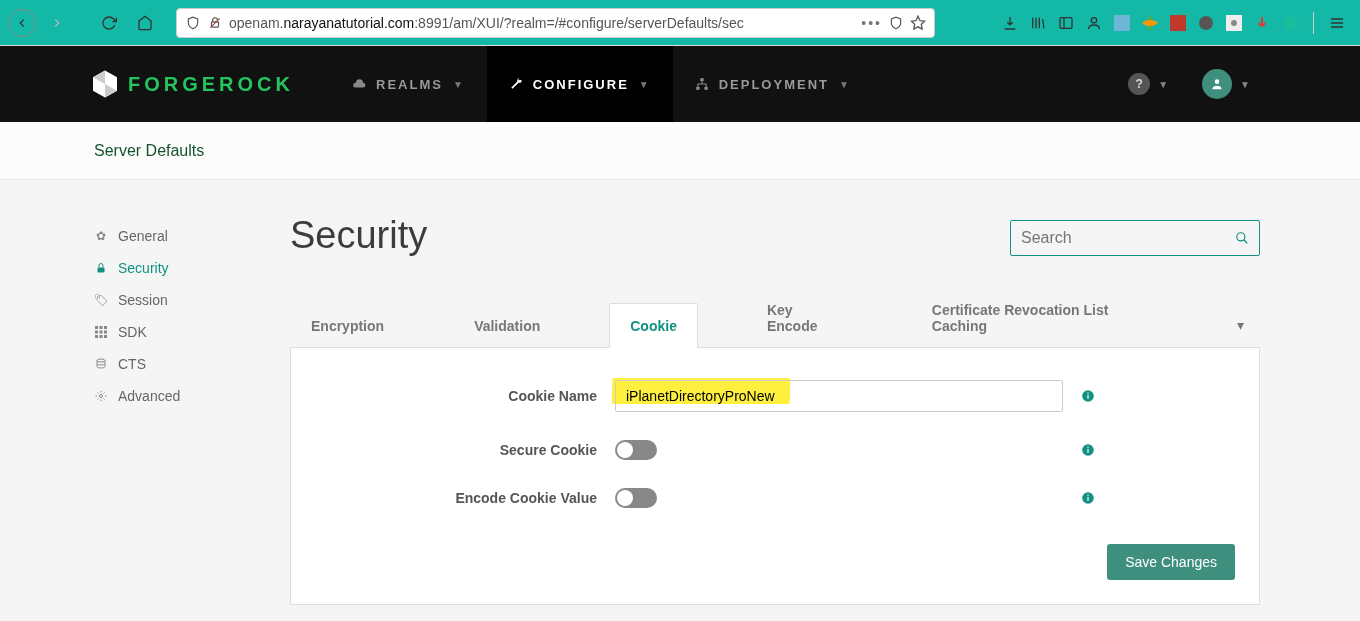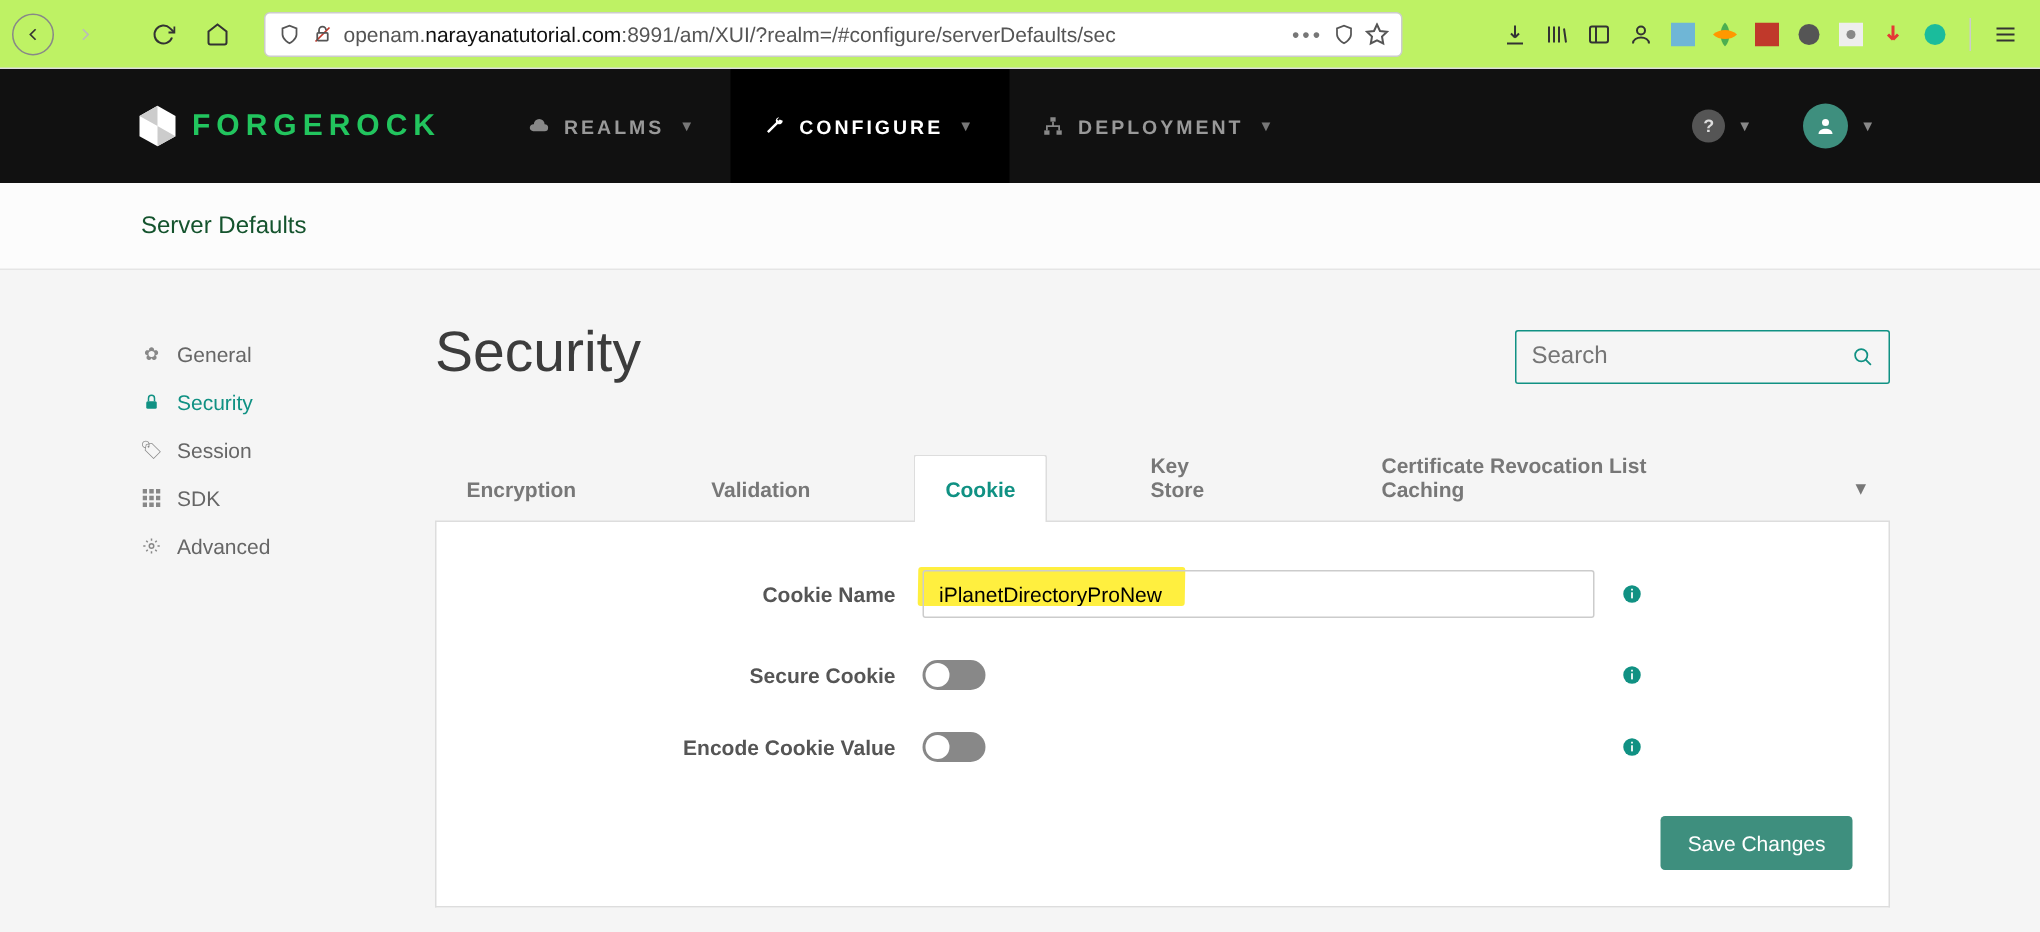--- a/index.html
+++ b/index.html
@@ -1,19 +1,19 @@
 <!DOCTYPE html>
 <html><head>
 <meta charset="utf-8">
 <style>
   * { box-sizing: border-box; margin: 0; padding: 0; }
   body { font-family: "Helvetica Neue", Arial, sans-serif; font-size: 14px; background: #f5f5f5; color: #333; width: 1360px; }
   
   
-  .browser-bar { height: 46px; background: #bef264; border-bottom: 1px solid #ddd; display: flex; align-items: center; padding: 0 8px; gap: 6px; }
+  .browser-bar { height: 46px; background: #14b8a6; border-bottom: 1px solid #ddd; display: flex; align-items: center; padding: 0 8px; gap: 6px; }
   .nav-btn { width: 30px; height: 30px; border-radius: 4px; display: flex; align-items: center; justify-content: center; color: #555; cursor: pointer; }
   .nav-btn.disabled { color: #bbb; }
   .nav-btn.back { border: 1px solid #888; border-radius: 50%; width:28px; height:28px;}
   .url-wrap { flex: 1; display: flex; align-items: center; gap: 6px; background: #fff; border: 1px solid #ccc; border-radius: 4px; height: 30px; padding: 0 8px; margin: 0 60px 0 10px; }
   .url-icon { width: 16px; height: 16px; display:flex; align-items:center; justify-content:center; color:#555;}
   .url-text { flex: 1; font-size: 14px; color: #555; white-space: nowrap; overflow: hidden; }
   .url-host { color: #111; }
   .ext-icons { display: flex; align-items:center; gap: 10px; padding-right:6px;}
   .ext { width:18px; height:18px; display:flex; align-items:center; justify-content:center; font-size:16px;}
   
@@ -276,20 +276,29 @@
             <rect y="9" width="3" height="3"></rect>
             <rect x="4.5" y="9" width="3" height="3"></rect>
             <rect x="9" y="9" width="3" height="3"></rect>
           </svg>
       </span>
       <span>SDK</span>
     </div>
     <div class="side-item">
       <span class="side-ico">
         <svg width="12" height="12" viewBox="0 0 24 24" fill="none" stroke="#888" stroke-width="2">
+            <ellipse cx="12" cy="5" rx="8" ry="3"></ellipse>
+            <path d="M4 5v6c0 1.7 3.6 3 8 3s8-1.3 8-3V5M4 11v6c0 1.7 3.6 3 8 3s8-1.3 8-3v-6"></path>
+          </svg>
+      </span>
+      <span>CTS</span>
+    </div>
+    <div class="side-item">
+      <span class="side-ico">
+        <svg width="12" height="12" viewBox="0 0 24 24" fill="none" stroke="#888" stroke-width="2">
             <circle cx="12" cy="12" r="3"></circle>
             <path d="M12 2v3M12 19v3M4 12H1M23 12h-3M5 5l2 2M17 17l2 2M5 19l2-2M17 7l2-2"></path>
           </svg>
       </span>
       <span>Advanced</span>
     </div>
   </div>
 
   <div class="content">
     <div class="title-row">
@@ -302,21 +311,21 @@
               <path d="M21 21l-6-6"></path>
             </svg>
         </span>
       </div>
     </div>
 
     <div class="tabs">
       <div class="tab">Encryption</div>
       <div class="tab">Validation</div>
       <div class="tab active">Cookie</div>
-      <div class="tab">Key Store</div>
+      <div class="tab">Key Encode</div>
       <div class="tab">Certificate Revocation List Caching</div>
       <div class="tab-more">▾</div>
     </div>
 
     <div class="panel">
       <div class="form-row">
         <div class="form-label">Cookie Name</div>
         <div class="form-ctrl highlight-wrap">
           <div class="highlight"></div>
           <input type="text" value="iPlanetDirectoryProNew" style="">

